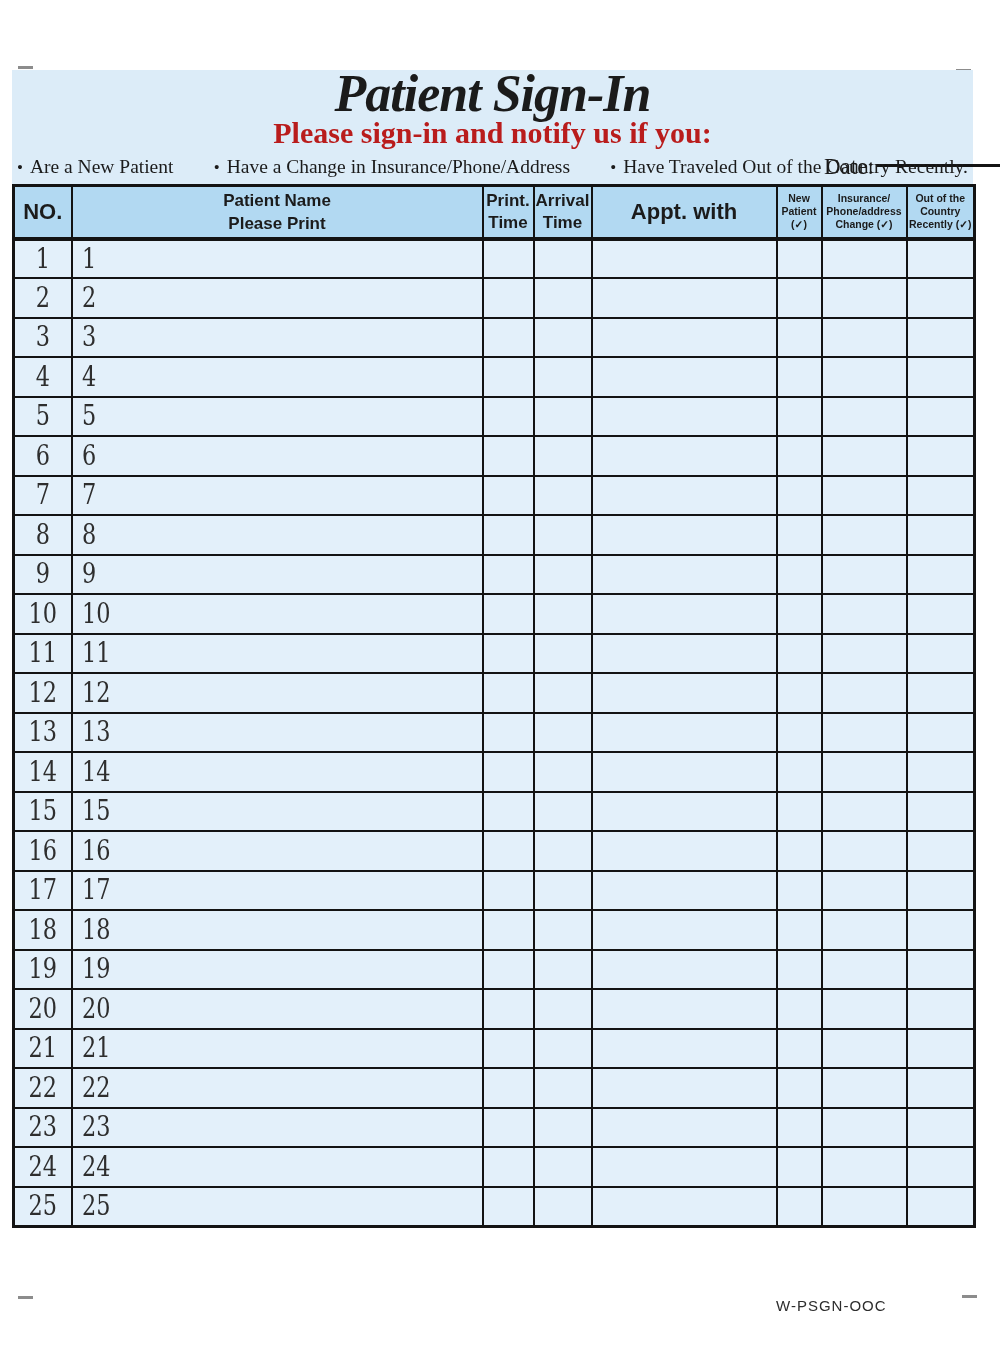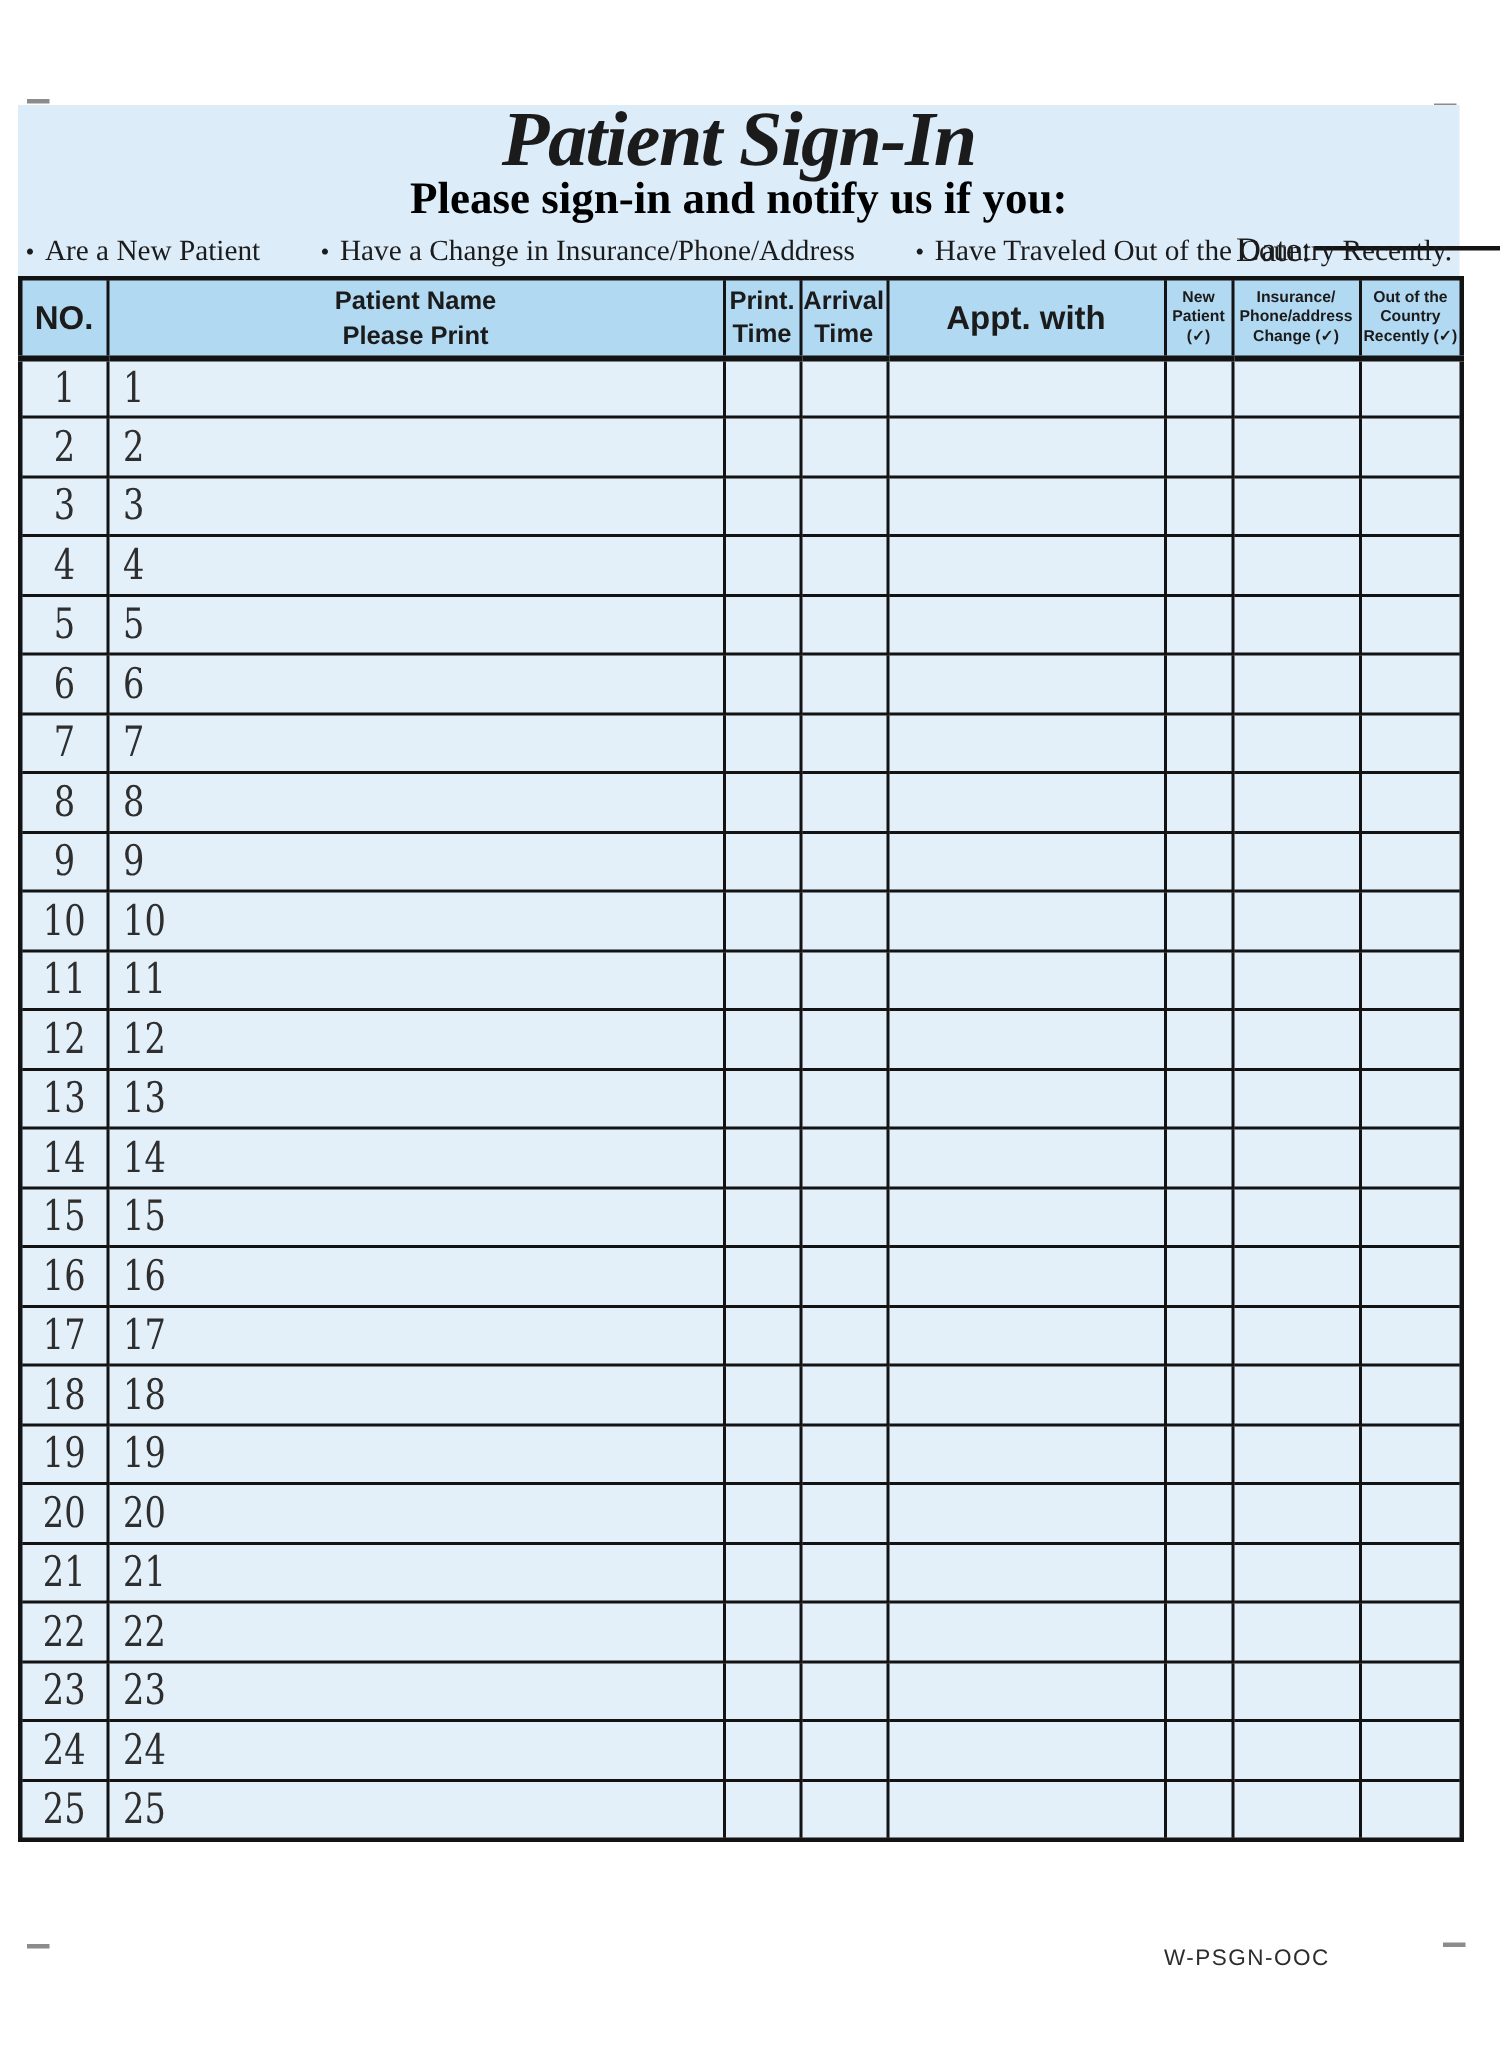--- a/index.html
+++ b/index.html
@@ -39,21 +39,21 @@
     position:absolute;left:812px;top:84px;
     display:flex;align-items:center;
   }
   .date-label{font-size:23px;line-height:26px;color:#1b1b1b;}
   .date-line{
     display:inline-block;width:140px;height:0;
     border-bottom:3px solid #141414;margin:0 0 3px 2px;
   }
   .form-subtitle{
     position:absolute;top:46px;left:0;width:100%;text-align:center;
-    font-weight:bold;font-size:30px;line-height:34px;color:#000000;
+    font-weight:bold;font-size:30px;line-height:34px;color:#b91c1c;
   }
   .bullets{
     position:absolute;bottom:5px;left:0;width:100%;
     display:flex;justify-content:space-between;
     padding:0 5px 0 5px;
     font-size:19.5px;line-height:22px;color:#1b1b1b;
     white-space:nowrap;
   }
   .bullet-item{display:inline-flex;align-items:baseline;}
   .bullet-dot{font-size:17px;margin-right:7px;}

